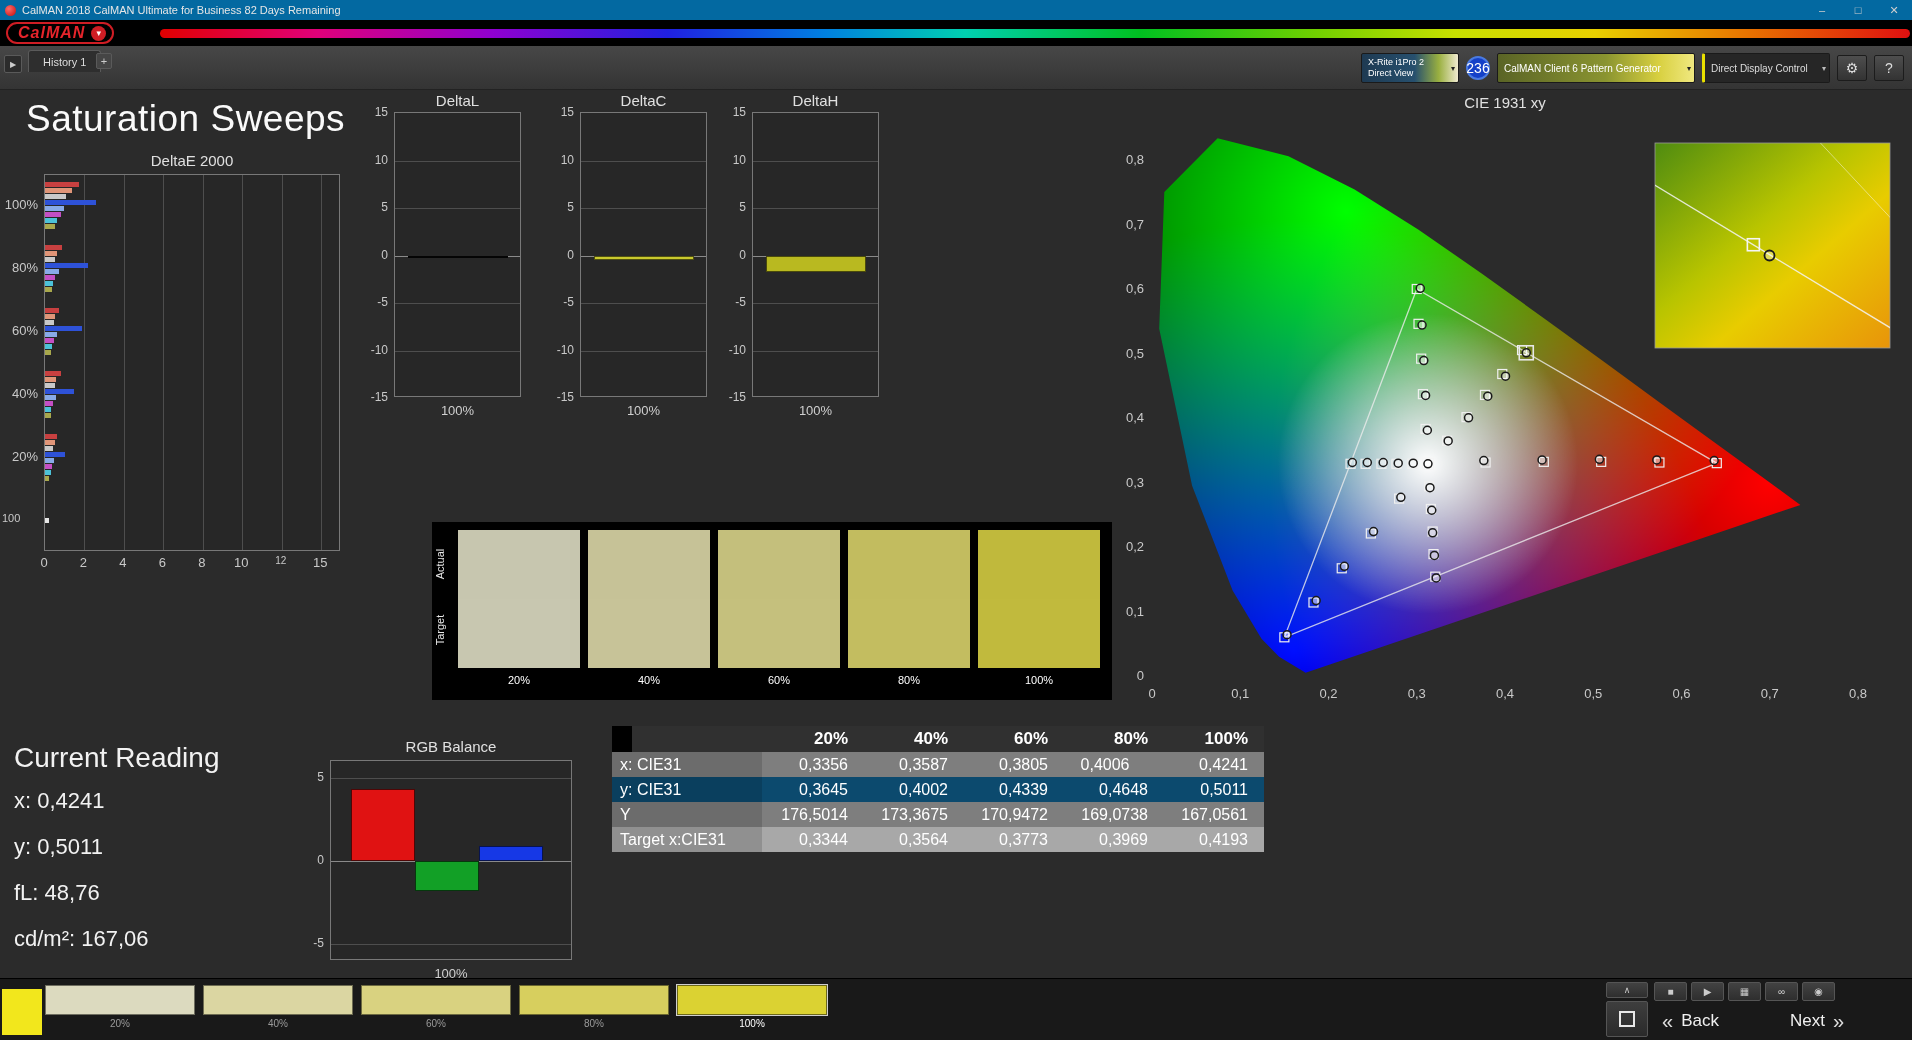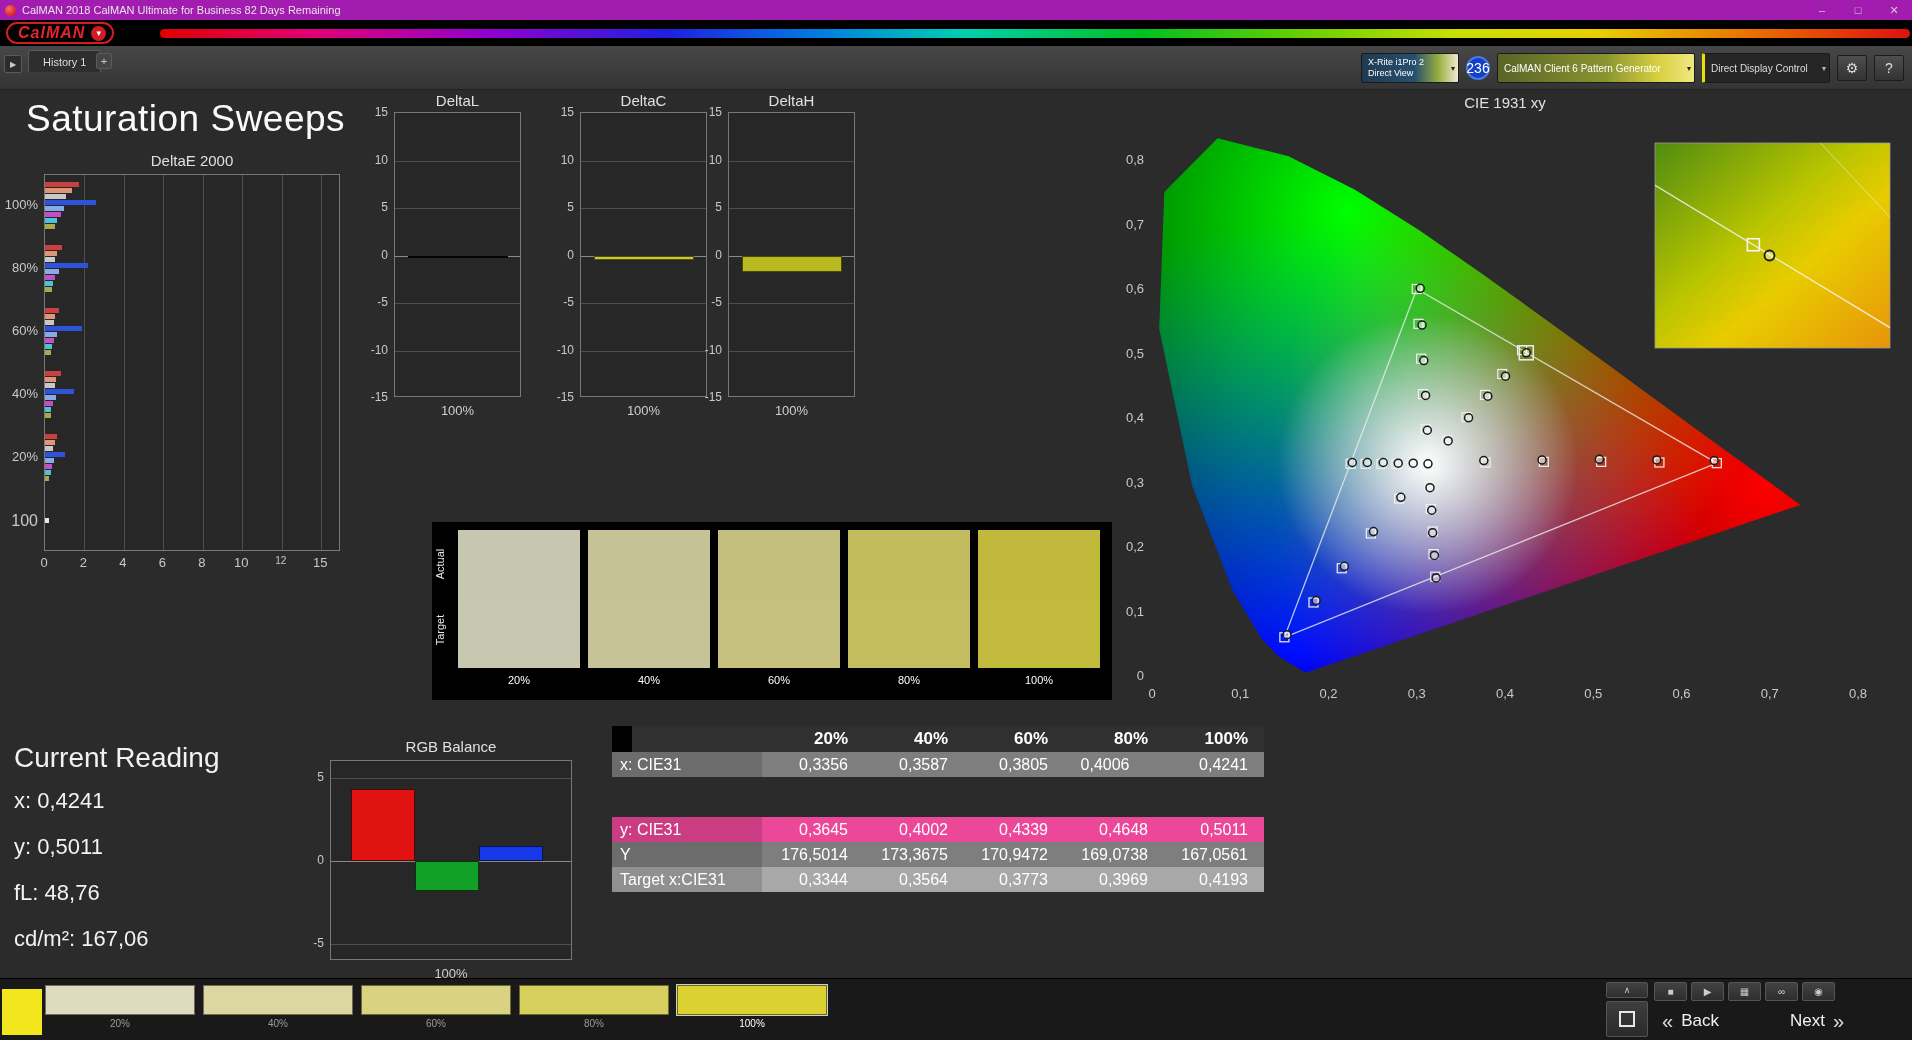--- a/index.html
+++ b/index.html
@@ -4,21 +4,21 @@
 <style>
   * { margin:0; padding:0; box-sizing:border-box; }
   html,body { background:#000; }
   #root {
     position:relative; width:1912px; height:1040px; overflow:hidden;
     background:#2b2b2b; font-family:"Liberation Sans","DejaVu Sans",sans-serif;
     color:#e8e8e8; -webkit-font-smoothing:antialiased;
   }
   
   #title-bar { position:absolute; left:0; top:0; width:100%; height:20px;
-    background:#a21caf; display:flex; align-items:center; }
+    background:#0369a1; display:flex; align-items:center; }
   #app-icon { width:11px; height:11px; border-radius:50%; background:radial-gradient(circle at 35% 35%, #ff6a6a, #c40b0b); margin:0 6px 0 5px; }
   #title-text { font-size:11px; color:#e6e6e6; }
   #win-controls { margin-left:auto; display:flex; height:100%; }
   .winbtn { width:36px; height:100%; display:flex; align-items:center; justify-content:center;
     font-size:11px; color:#cfcfcf; cursor:default; }
   
   #logo-bar { position:absolute; left:0; top:20px; width:100%; height:26px; background:#000; }
   #logo { position:absolute; left:6px; top:2px; height:22px; display:flex; align-items:center;
     border:2px solid #cf1d24; border-radius:13px; padding:0 6px 0 10px; }
   #logo-text { color:#e6242b; font-weight:bold; font-style:italic; font-size:16px; letter-spacing:1px; }
@@ -215,21 +215,21 @@
         <div class="tick" style="left: 148.4px; top: 407px; width: 24px; text-align: center; font-size: 13px;">6</div>
         <div class="tick" style="left: 187.867px; top: 407px; width: 24px; text-align: center; font-size: 13px;">8</div>
         <div class="tick" style="left: 227.333px; top: 407px; width: 24px; text-align: center; font-size: 13px;">10</div>
         <div class="tick" style="left: 266.8px; top: 407px; width: 24px; text-align: center; font-size: 10px;">12</div>
         <div class="tick" style="left: 306.267px; top: 407px; width: 24px; text-align: center; font-size: 13px;">15</div>
         <div class="tick" style="left: 0px; top: 49.4167px; width: 36px; text-align: right; font-size: 13px;">100%</div>
         <div class="tick" style="left: 0px; top: 112.25px; width: 36px; text-align: right; font-size: 13px;">80%</div>
         <div class="tick" style="left: 0px; top: 175.083px; width: 36px; text-align: right; font-size: 13px;">60%</div>
         <div class="tick" style="left: 0px; top: 237.917px; width: 36px; text-align: right; font-size: 13px;">40%</div>
         <div class="tick" style="left: 0px; top: 300.75px; width: 36px; text-align: right; font-size: 13px;">20%</div>
-        <div class="tick" style="left: 0px; top: 363.583px; width: 36px; text-align: right; font-size: 16px;">100</div>
+        <div class="tick" style="left: 0px; top: 363.583px; width: 36px; font-size: 11px;">100</div>
       </div>
 
     <div id="mini-charts">
         <div style="position: absolute; left: 358px; top: 2px; width: 168px; height: 336px;">
           <div class="chart-title" style="position: absolute; left: 36px; top: 0px; width: 127px; text-align: center;">DeltaL</div>
           <div class="plot" style="position: absolute; left: 36px; top: 20px; width: 127px; height: 285px;">
             <div class="gridline-h" style="top: 47.5px;"></div>
             <div class="gridline-h" style="top: 95px;"></div>
             <div class="gridline-h zero-line" style="top: 142.5px;"></div>
             <div class="gridline-h" style="top: 190px;"></div>
@@ -257,21 +257,21 @@
           </div>
           <div class="tick" style="left: 0px; top: 13px; width: 30px; text-align: right;">15</div>
           <div class="tick" style="left: 0px; top: 60.5px; width: 30px; text-align: right;">10</div>
           <div class="tick" style="left: 0px; top: 108px; width: 30px; text-align: right;">5</div>
           <div class="tick" style="left: 0px; top: 155.5px; width: 30px; text-align: right;">0</div>
           <div class="tick" style="left: 0px; top: 203px; width: 30px; text-align: right;">-5</div>
           <div class="tick" style="left: 0px; top: 250.5px; width: 30px; text-align: right;">-10</div>
           <div class="tick" style="left: 0px; top: 298px; width: 30px; text-align: right;">-15</div>
           <div class="xlabel" style="position: absolute; left: 36px; top: 311px; width: 127px;">100%</div>
         </div>
-        <div style="position: absolute; left: 692px; top: 2px; width: 168px; height: 336px;">
+        <div style="position: absolute; left: 716px; top: 2px; width: 168px; height: 336px;">
           <div class="chart-title" style="position: absolute; left: 36px; top: 0px; width: 127px; text-align: center;">DeltaH</div>
           <div class="plot" style="position: absolute; left: 36px; top: 20px; width: 127px; height: 285px;">
             <div class="gridline-h" style="top: 47.5px;"></div>
             <div class="gridline-h" style="top: 95px;"></div>
             <div class="gridline-h zero-line" style="top: 142.5px;"></div>
             <div class="gridline-h" style="top: 190px;"></div>
             <div class="gridline-h" style="top: 237.5px;"></div>
             <div style="position: absolute; left: 10%; width: 80%; top: 142.5px; height: 16.15px; background: rgb(185, 185, 32); border: 1px solid rgba(0, 0, 0, 0.6);"></div>
           </div>
           <div class="tick" style="left: 0px; top: 13px; width: 30px; text-align: right;">15</div>
@@ -469,21 +469,21 @@
           <div class="hcell" style="left: 550px; width: 100px;">100%</div>
         </div>
         <div class="trow" style="background: rgb(126, 126, 126);">
           <div class="lcell">x: CIE31</div>
           <div class="vcell" style="left: 150px; width: 100px; position: absolute;">0,3356</div>
           <div class="vcell" style="left: 250px; width: 100px; position: absolute;">0,3587</div>
           <div class="vcell" style="left: 350px; width: 100px; position: absolute;">0,3805</div>
           <div class="vcell" style="left: 450px; width: 100px; position: absolute; text-align: center;">0,4006</div>
           <div class="vcell" style="left: 550px; width: 100px; position: absolute;">0,4241</div>
         </div>
-        <div class="trow" style="background: #ec4899; margin-top: 40px;">
+        <div class="trow" style="background: #0c4a6e;">
           <div class="lcell">y: CIE31</div>
           <div class="vcell" style="left: 150px; width: 100px; position: absolute;">0,3645</div>
           <div class="vcell" style="left: 250px; width: 100px; position: absolute;">0,4002</div>
           <div class="vcell" style="left: 350px; width: 100px; position: absolute;">0,4339</div>
           <div class="vcell" style="left: 450px; width: 100px; position: absolute;">0,4648</div>
           <div class="vcell" style="left: 550px; width: 100px; position: absolute;">0,5011</div>
         </div>
         <div class="trow" style="background: rgb(126, 126, 126);">
           <div class="lcell">Y</div>
           <div class="vcell" style="left: 150px; width: 100px; position: absolute;">176,5014</div>

